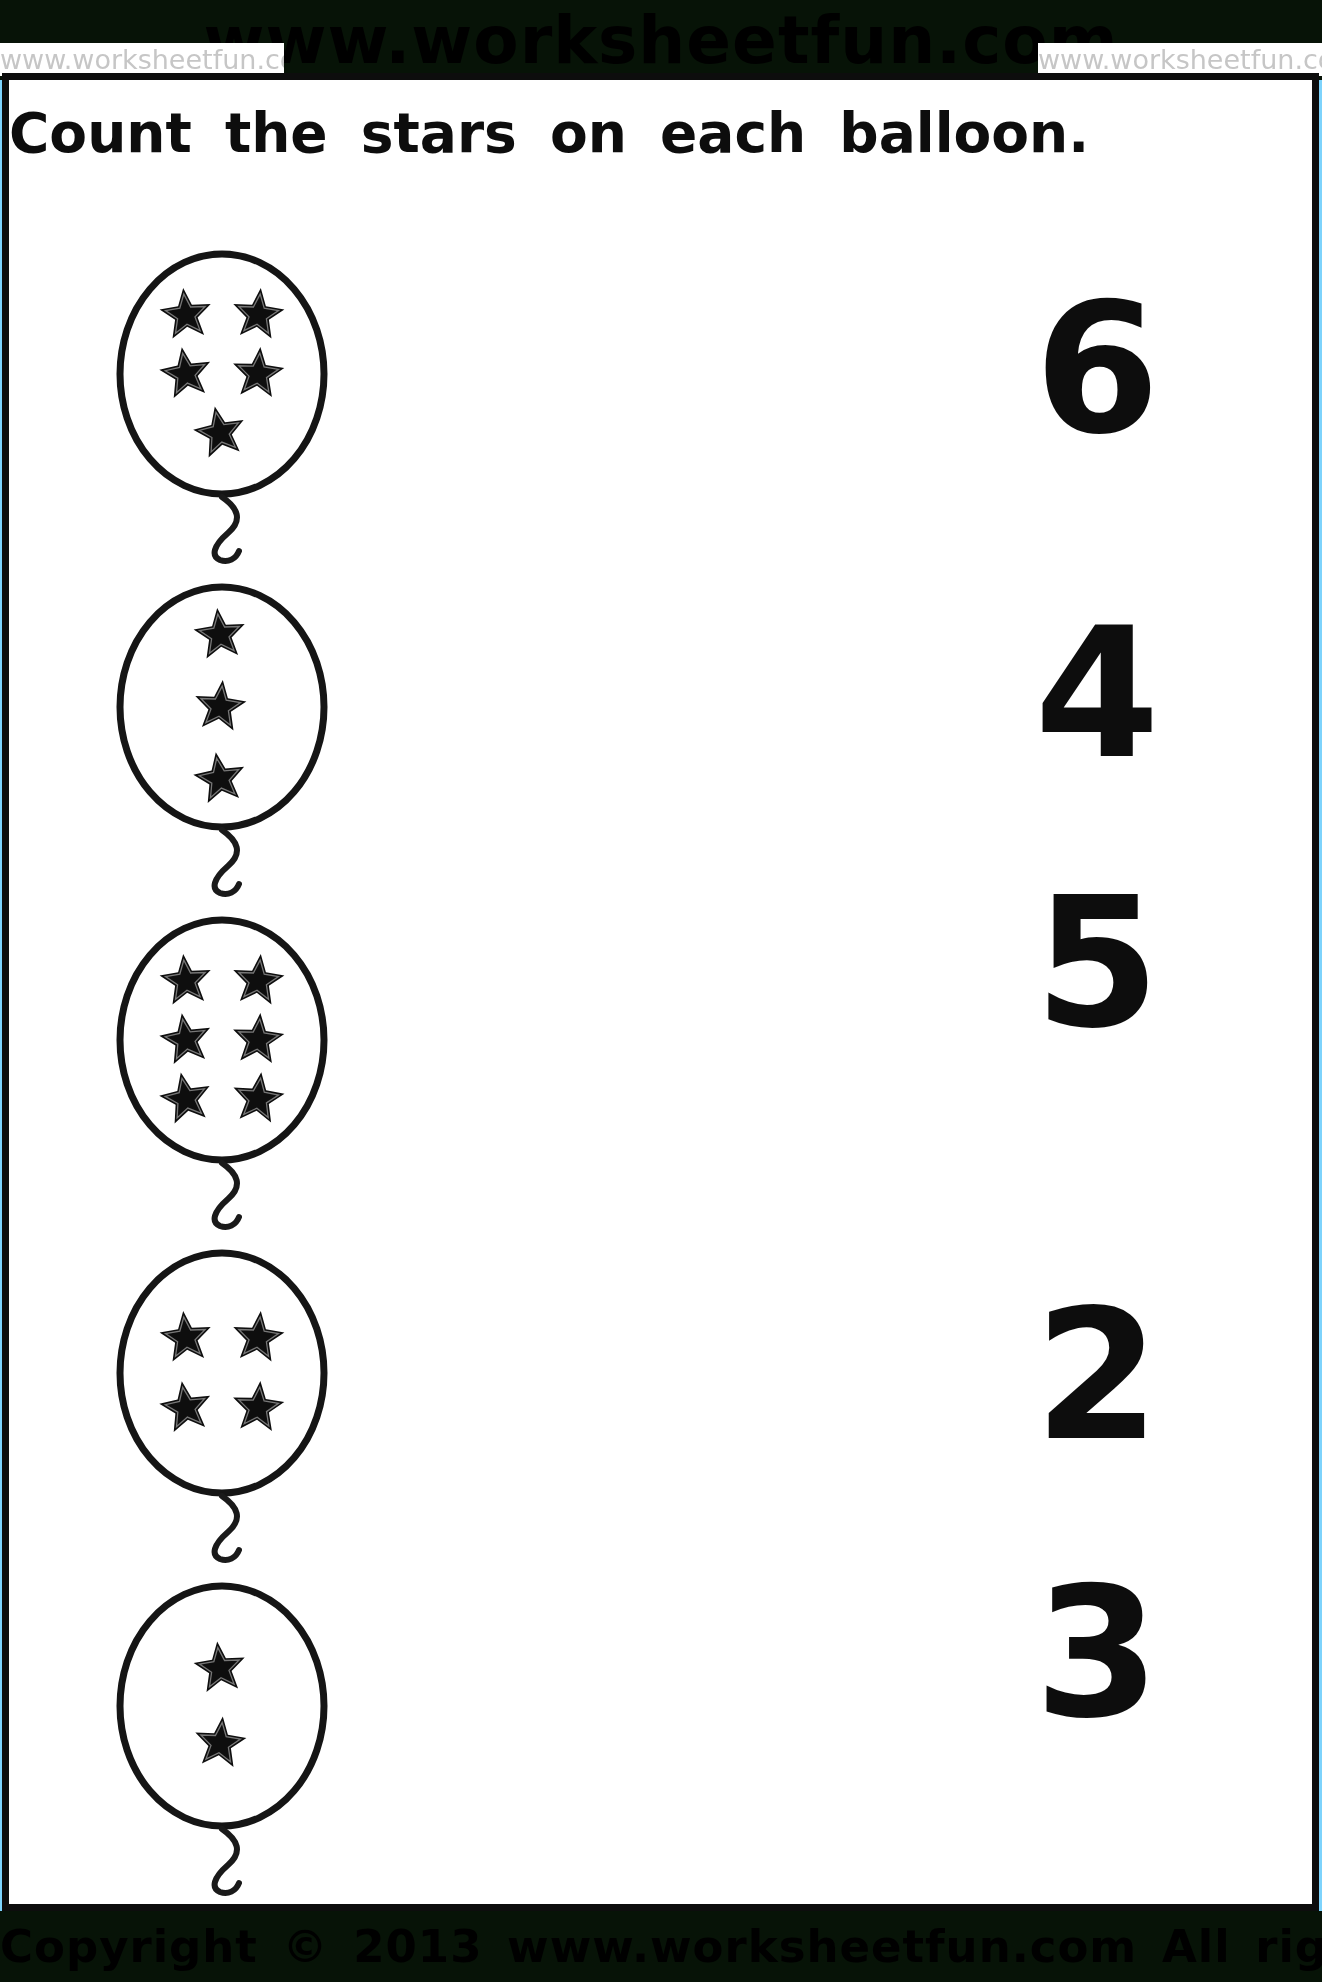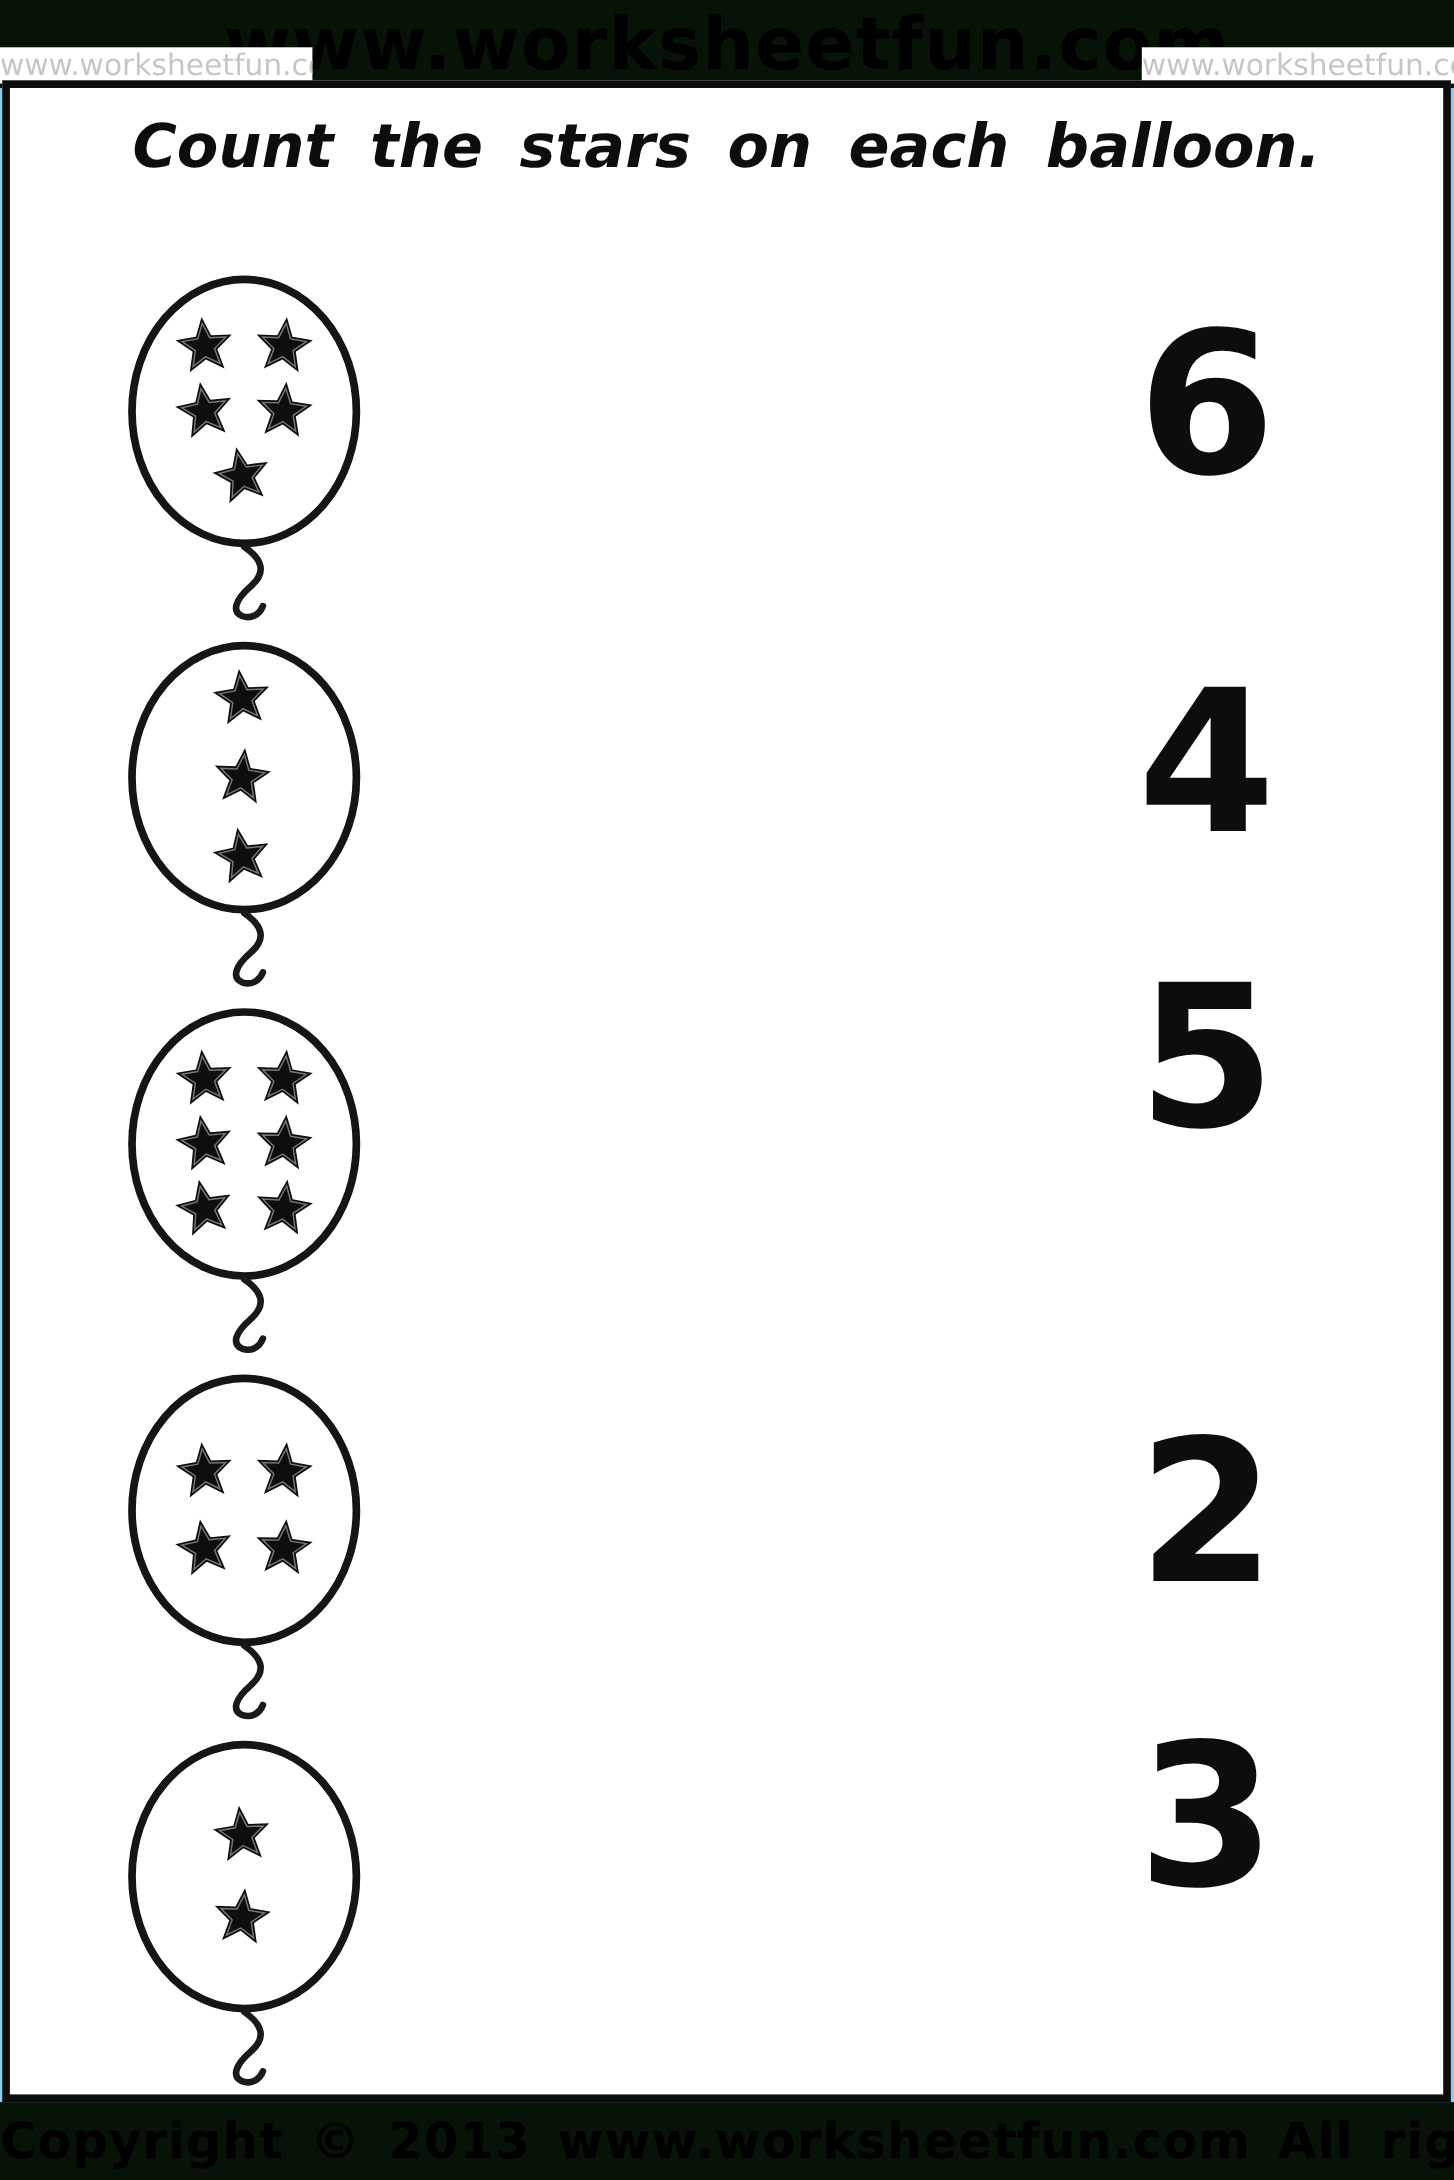--- a/index.html
+++ b/index.html
@@ -19,22 +19,22 @@
     color:var(--wm-gray,#c6c6c6);font-size:27px;line-height:34px;text-align:center;
     white-space:nowrap;overflow:hidden;
   }
   .wm-box-left{left:0;width:284px;}
   .wm-box-right{left:1038px;width:284px;}
   .page{
     position:absolute;left:2px;top:73px;width:1317px;height:1838px;
     box-sizing:border-box;background:#ffffff;border:7px solid var(--ink,#0d0d0d);
   }
   .title{
-    margin-top:10px;text-align:center;font-size:55px;font-weight:700;
-    color:var(--ink,#0d0d0d);line-height:87px;word-spacing:14px;letter-spacing:0px;font-style:italic;
+    margin-top:10px;font-size:55px;font-weight:700;
+    color:var(--ink,#0d0d0d);line-height:87px;word-spacing:14px;letter-spacing:0px;
   }
   .rows{position:absolute;left:0;top:173px;width:1303px;}
   .row{position:relative;height:333px;}
   .balloon{position:absolute;left:103px;top:-6px;width:220px;height:318px;}
   .number{
     position:absolute;left:1013px;width:150px;text-align:center;
     font-size:180px;line-height:180px;font-weight:700;color:var(--ink,#0d0d0d);
   }
   .row:nth-child(1) .number{top:26px;}
   .row:nth-child(2) .number{top:18px;}

